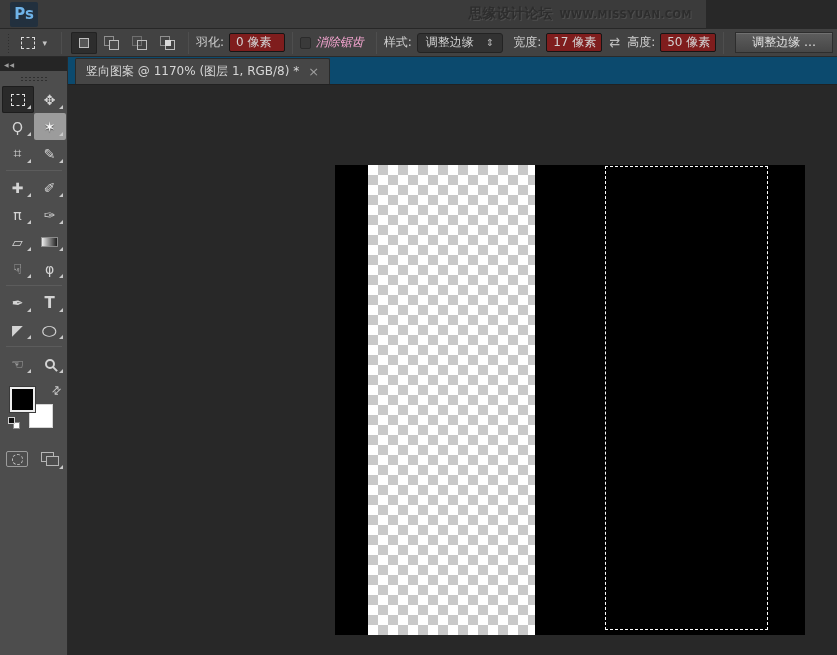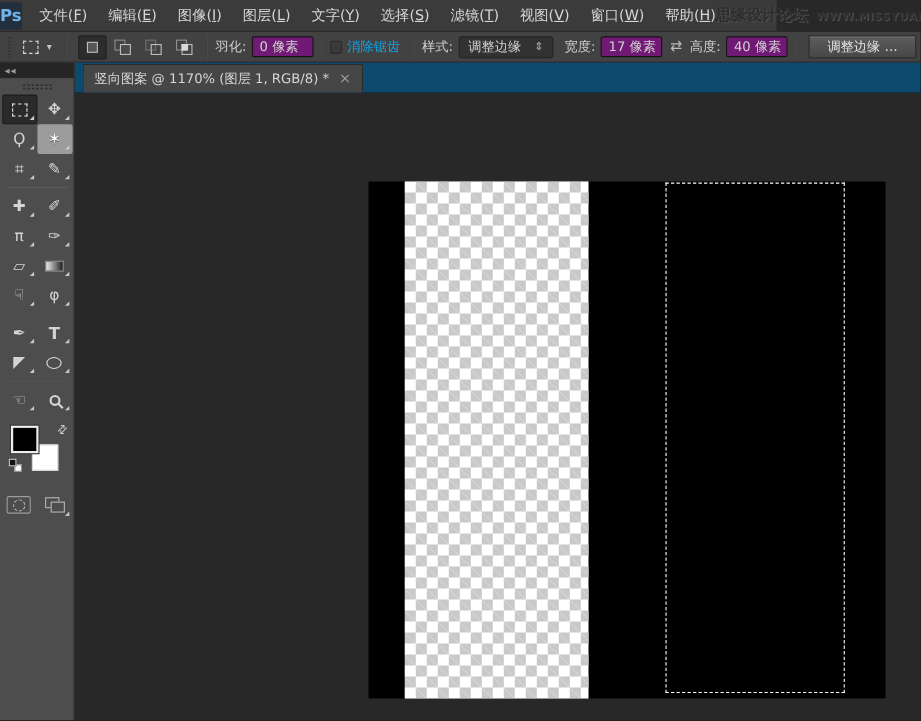--- a/index.html
+++ b/index.html
@@ -6,21 +6,21 @@
   html,body { background:#1e1e1e; }
   #app {
     position:relative; width:837px; height:655px; overflow:hidden;
     background:#282828; font-family:"DejaVu Sans", sans-serif;
     -webkit-user-select:none; user-select:none;
   }
   
   .menubar {
     position:absolute; left:0; top:0; width:706px; height:29px;
     background:#3b3b3b; border-bottom:1px solid #272727;
-    display:flex; align-items:center; padding:0 0;
+    display:flex; align-items:center; padding:0 10px;
   }
   .ps-logo {
     width:28px; height:25px; background:#22303e; border-radius:2px;
     color:#6fb3e8; font-weight:bold; font-size:15px;
     display:flex; align-items:center; justify-content:center;
   }
   .menus { display:flex; gap:19px; margin-left:16px; color:#d6d6d6; font-size:13px; }
   .menu-item { cursor:default; white-space:nowrap; }
   .menu-item u { text-decoration:underline; }
   .watermark {
@@ -53,25 +53,25 @@
   .m-new .sq  { left:8px; top:6px; background:#565656; }
   .m-add .sq1 { left:5px; top:4px; border-color:#8f8f8f; }
   .m-add .sq2 { left:10px; top:8px; background:#4a4a4a; }
   .m-sub .sq1 { left:5px; top:4px; border-color:#6f6f6f; background:#464646; }
   .m-sub .sq2 { left:10px; top:8px; }
   .m-int .sq1 { left:5px; top:4px; border-color:#8f8f8f; }
   .m-int .sq2 { left:10px; top:8px; }
   .m-int .ovl { position:absolute; left:10px; top:8px; width:6px; height:6px; background:#d8d8d8; }
   .field-label { margin-right:5px; white-space:nowrap;text-align:center; }
   .num-input {
-    background:#701a75; border:1px solid #151515; border-radius:2px;
+    background:#7f1d1d; border:1px solid #151515; border-radius:2px;
     height:19px; line-height:17px; padding:0 6px; color:#d2d2d2; min-width:56px; white-space:nowrap;
   }
   .checkbox { width:12px; height:12px; background:#3a3a3a; border:1px solid #2b2b2b; border-radius:2px; margin-right:5px; }
-  .dim { color:#0ea5e9; }
+  .dim { color:#f9a8d4;font-style:italic; }
   .dropdown {
     background:#323232; border:1px solid #232323; border-radius:3px; height:20px;
     display:flex; align-items:center; padding:0 8px; gap:12px; color:#d2d2d2; white-space:nowrap;
   }
   .spinner { font-size:10px; color:#b5b5b5; }
   .swap-dims { font-size:13px; color:#bdbdbd; margin:0 7px; transform:scaleY(1.1); }
   .refine-btn {
     background:linear-gradient(#5d5d5d,#474747); border:1px solid #2d2d2d; border-radius:0;
     height:21px; padding:0 16px; display:flex; align-items:center; color:#e2e2e2;
     box-shadow:inset 0 1px 0 #707070; margin-left:4px; white-space:nowrap;
@@ -149,32 +149,20 @@
   }
   .selection { position:absolute; left:270px; top:1px; width:163px; height:464px; border:1px dashed #ffffff; }
 </style>
 </head>
 <body>
 
 <div id="app" data-name="photoshop-window">
 
   <div class="menubar" data-name="menu-bar">
     <div class="ps-logo" data-name="ps-logo">Ps</div>
-    <div class="menus" id="menu-items" data-name="menu-items">
-        <div class="menu-item" data-name="menu-f">文件(<u>F</u>)</div>
-        <div class="menu-item" data-name="menu-e">编辑(<u>E</u>)</div>
-        <div class="menu-item" data-name="menu-i">图像(<u>I</u>)</div>
-        <div class="menu-item" data-name="menu-l">图层(<u>L</u>)</div>
-        <div class="menu-item" data-name="menu-y">文字(<u>Y</u>)</div>
-        <div class="menu-item" data-name="menu-s">选择(<u>S</u>)</div>
-        <div class="menu-item" data-name="menu-t">滤镜(<u>T</u>)</div>
-        <div class="menu-item" data-name="menu-v">视图(<u>V</u>)</div>
-        <div class="menu-item" data-name="menu-w">窗口(<u>W</u>)</div>
-        <div class="menu-item" data-name="menu-h">帮助(<u>H</u>)</div>
-      </div>
     <div class="watermark" data-name="watermark">
       <span class="site-name" data-name="watermark-site-name">思缘设计论坛</span>
       <span class="site-url" data-name="watermark-site-url">WWW.MISSYUAN.COM</span>
     </div>
   </div>
 
   <div class="optionsbar" data-name="options-bar">
     <div class="vgrip" data-name="options-grip"></div>
     <div class="tool-preset" data-name="tool-preset-picker">
       <span class="mini-marquee" data-name="tool-preset-marquee-icon"></span>
@@ -208,21 +196,21 @@
     <div class="sep" data-name="separator"></div>
     <span class="field-label" data-name="style-label">样式:</span>
     <div class="dropdown" data-name="style-dropdown">
       <span data-name="style-dropdown-value">调整边缘</span>
       <span class="spinner" data-name="style-spinner-icon">⇕</span>
     </div>
     <span class="field-label" style="margin-left:10px" data-name="width-label">宽度:</span>
     <div class="num-input" data-name="width-input">17 像素</div>
     <span class="swap-dims" data-name="swap-dimensions-icon">⇄</span>
     <span class="field-label" data-name="height-label">高度:</span>
-    <div class="num-input" data-name="height-input">40 像素</div>
+    <div class="num-input" data-name="height-input">50 像素</div>
     <div class="sep" data-name="separator"></div>
     <div class="refine-btn" data-name="refine-edge-button">调整边缘 …</div>
   </div>
 
   <div class="tools-panel" data-name="tools-panel">
     <div class="panel-header" data-name="panel-collapse-button">
       <span data-name="collapse-arrows-icon">◀◀</span>
     </div>
     <div class="panel-grip" data-name="panel-grip-handle"></div>
     <div id="tool-groups" data-name="tool-buttons">

